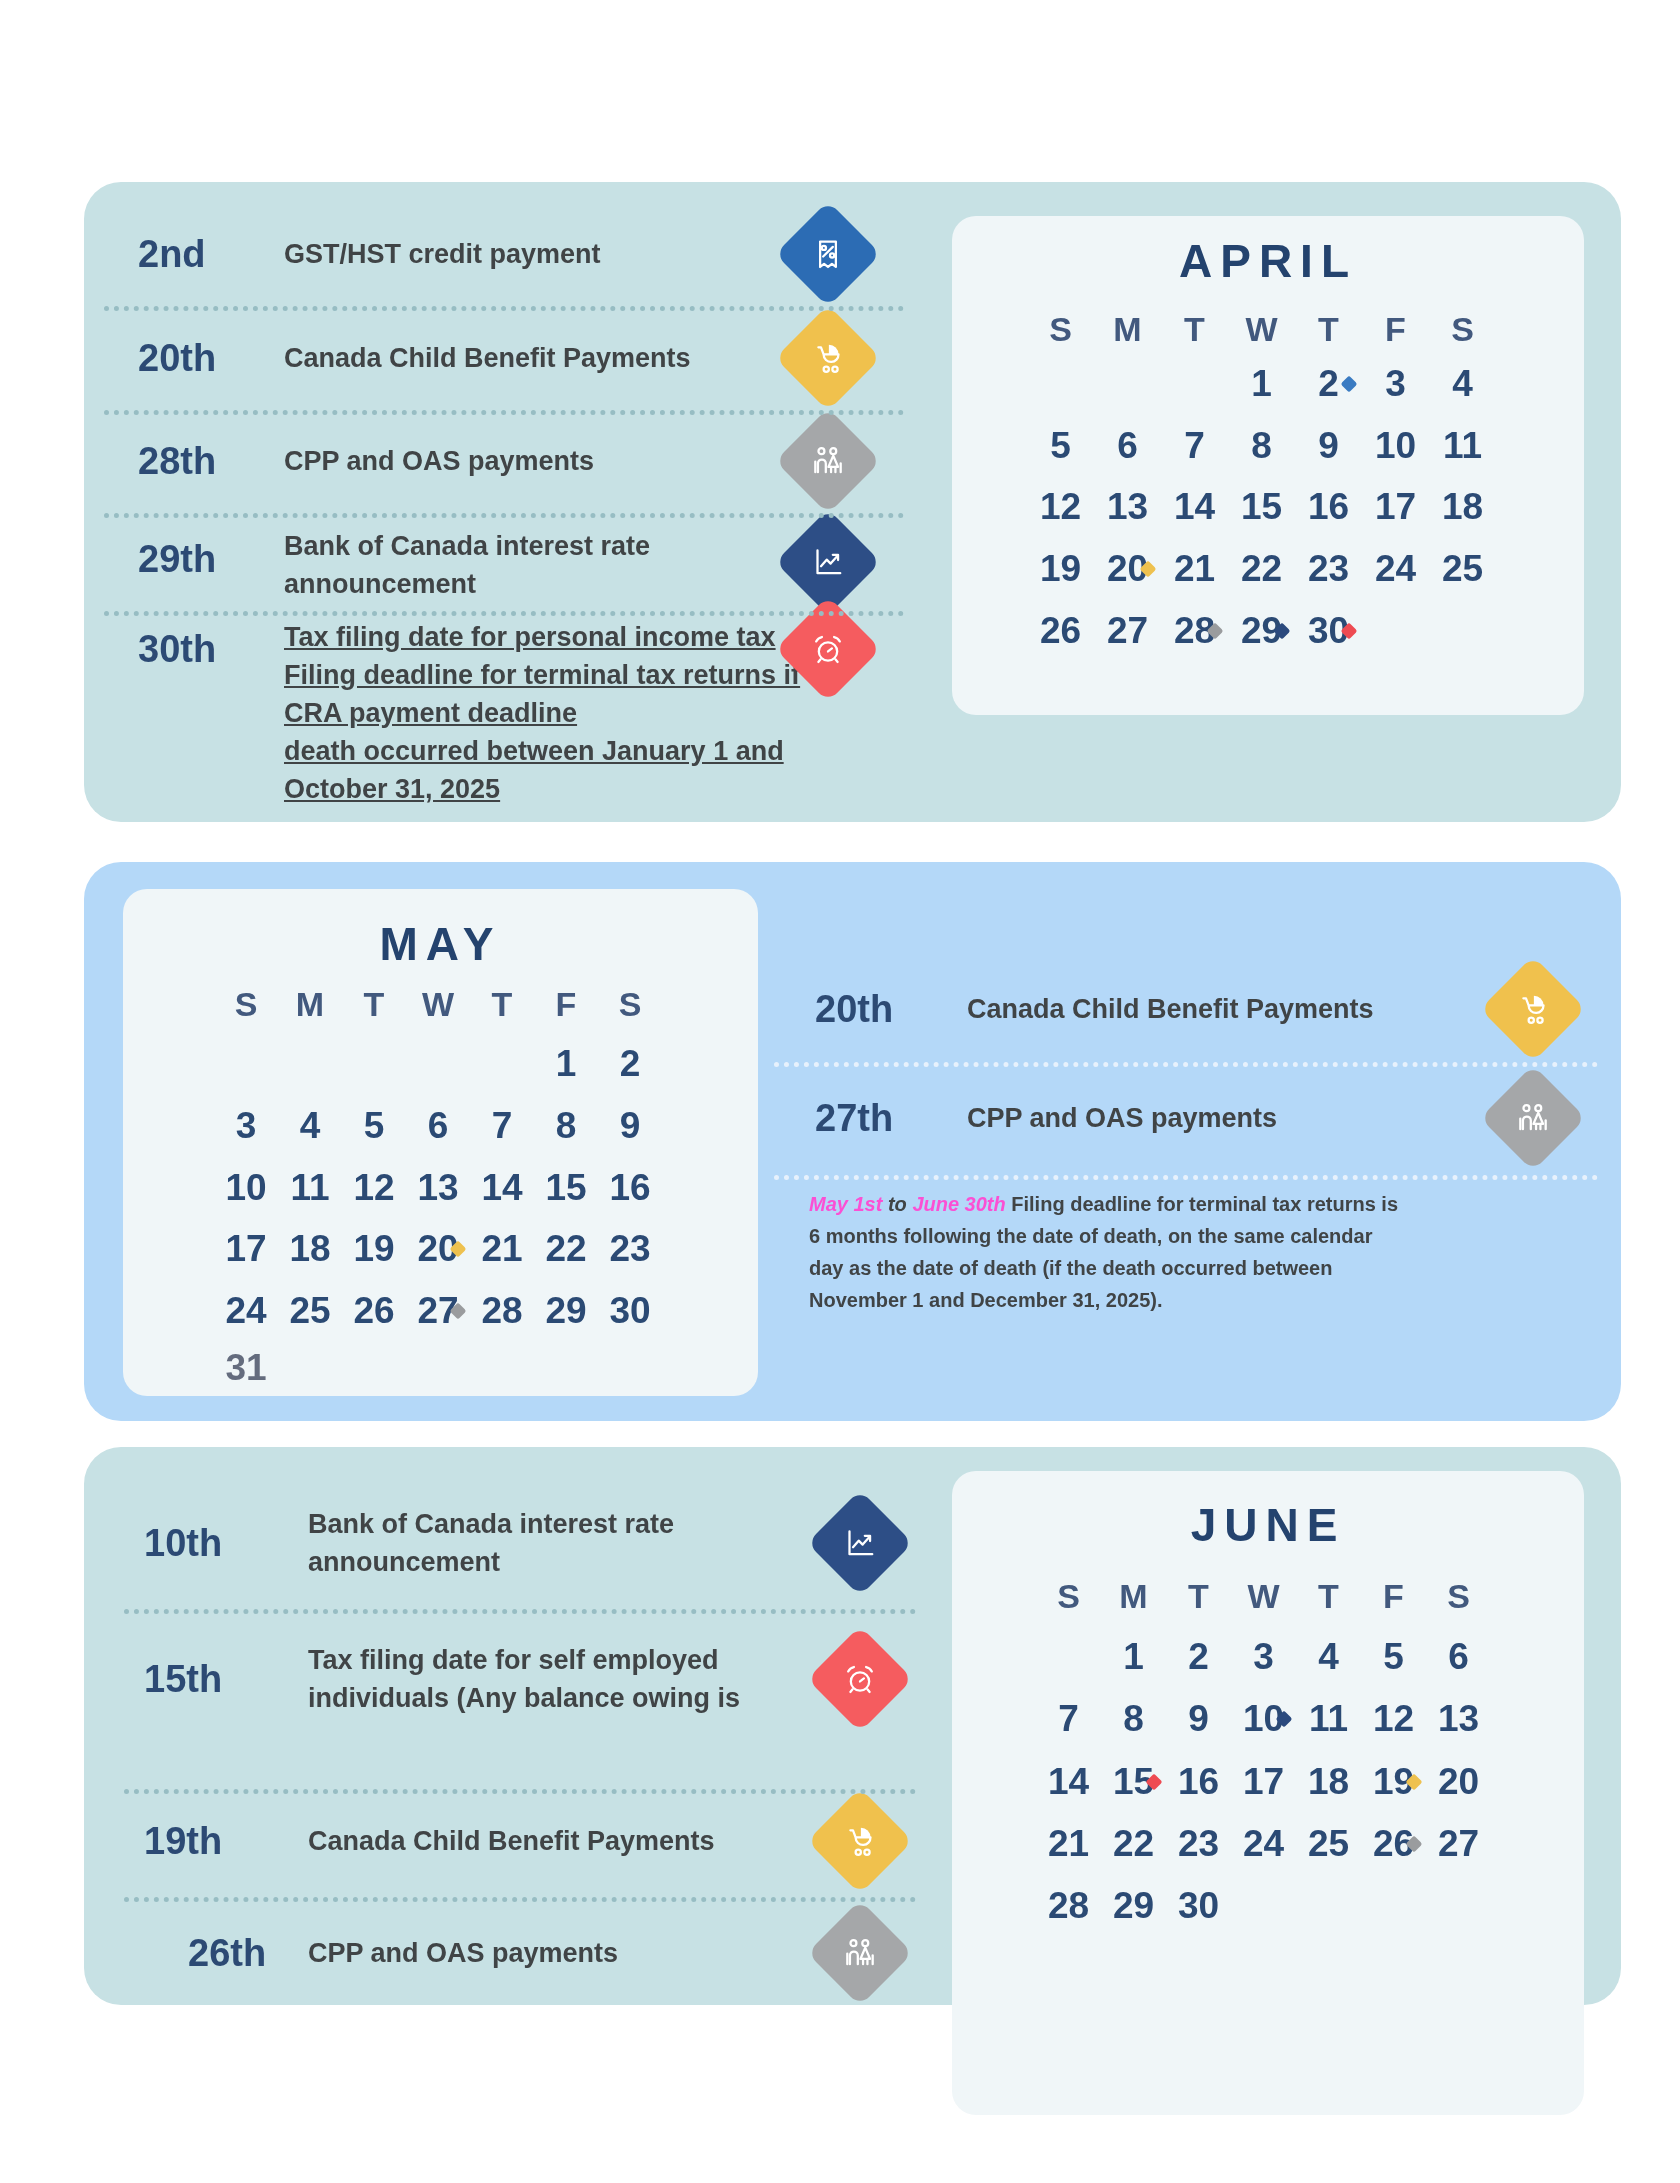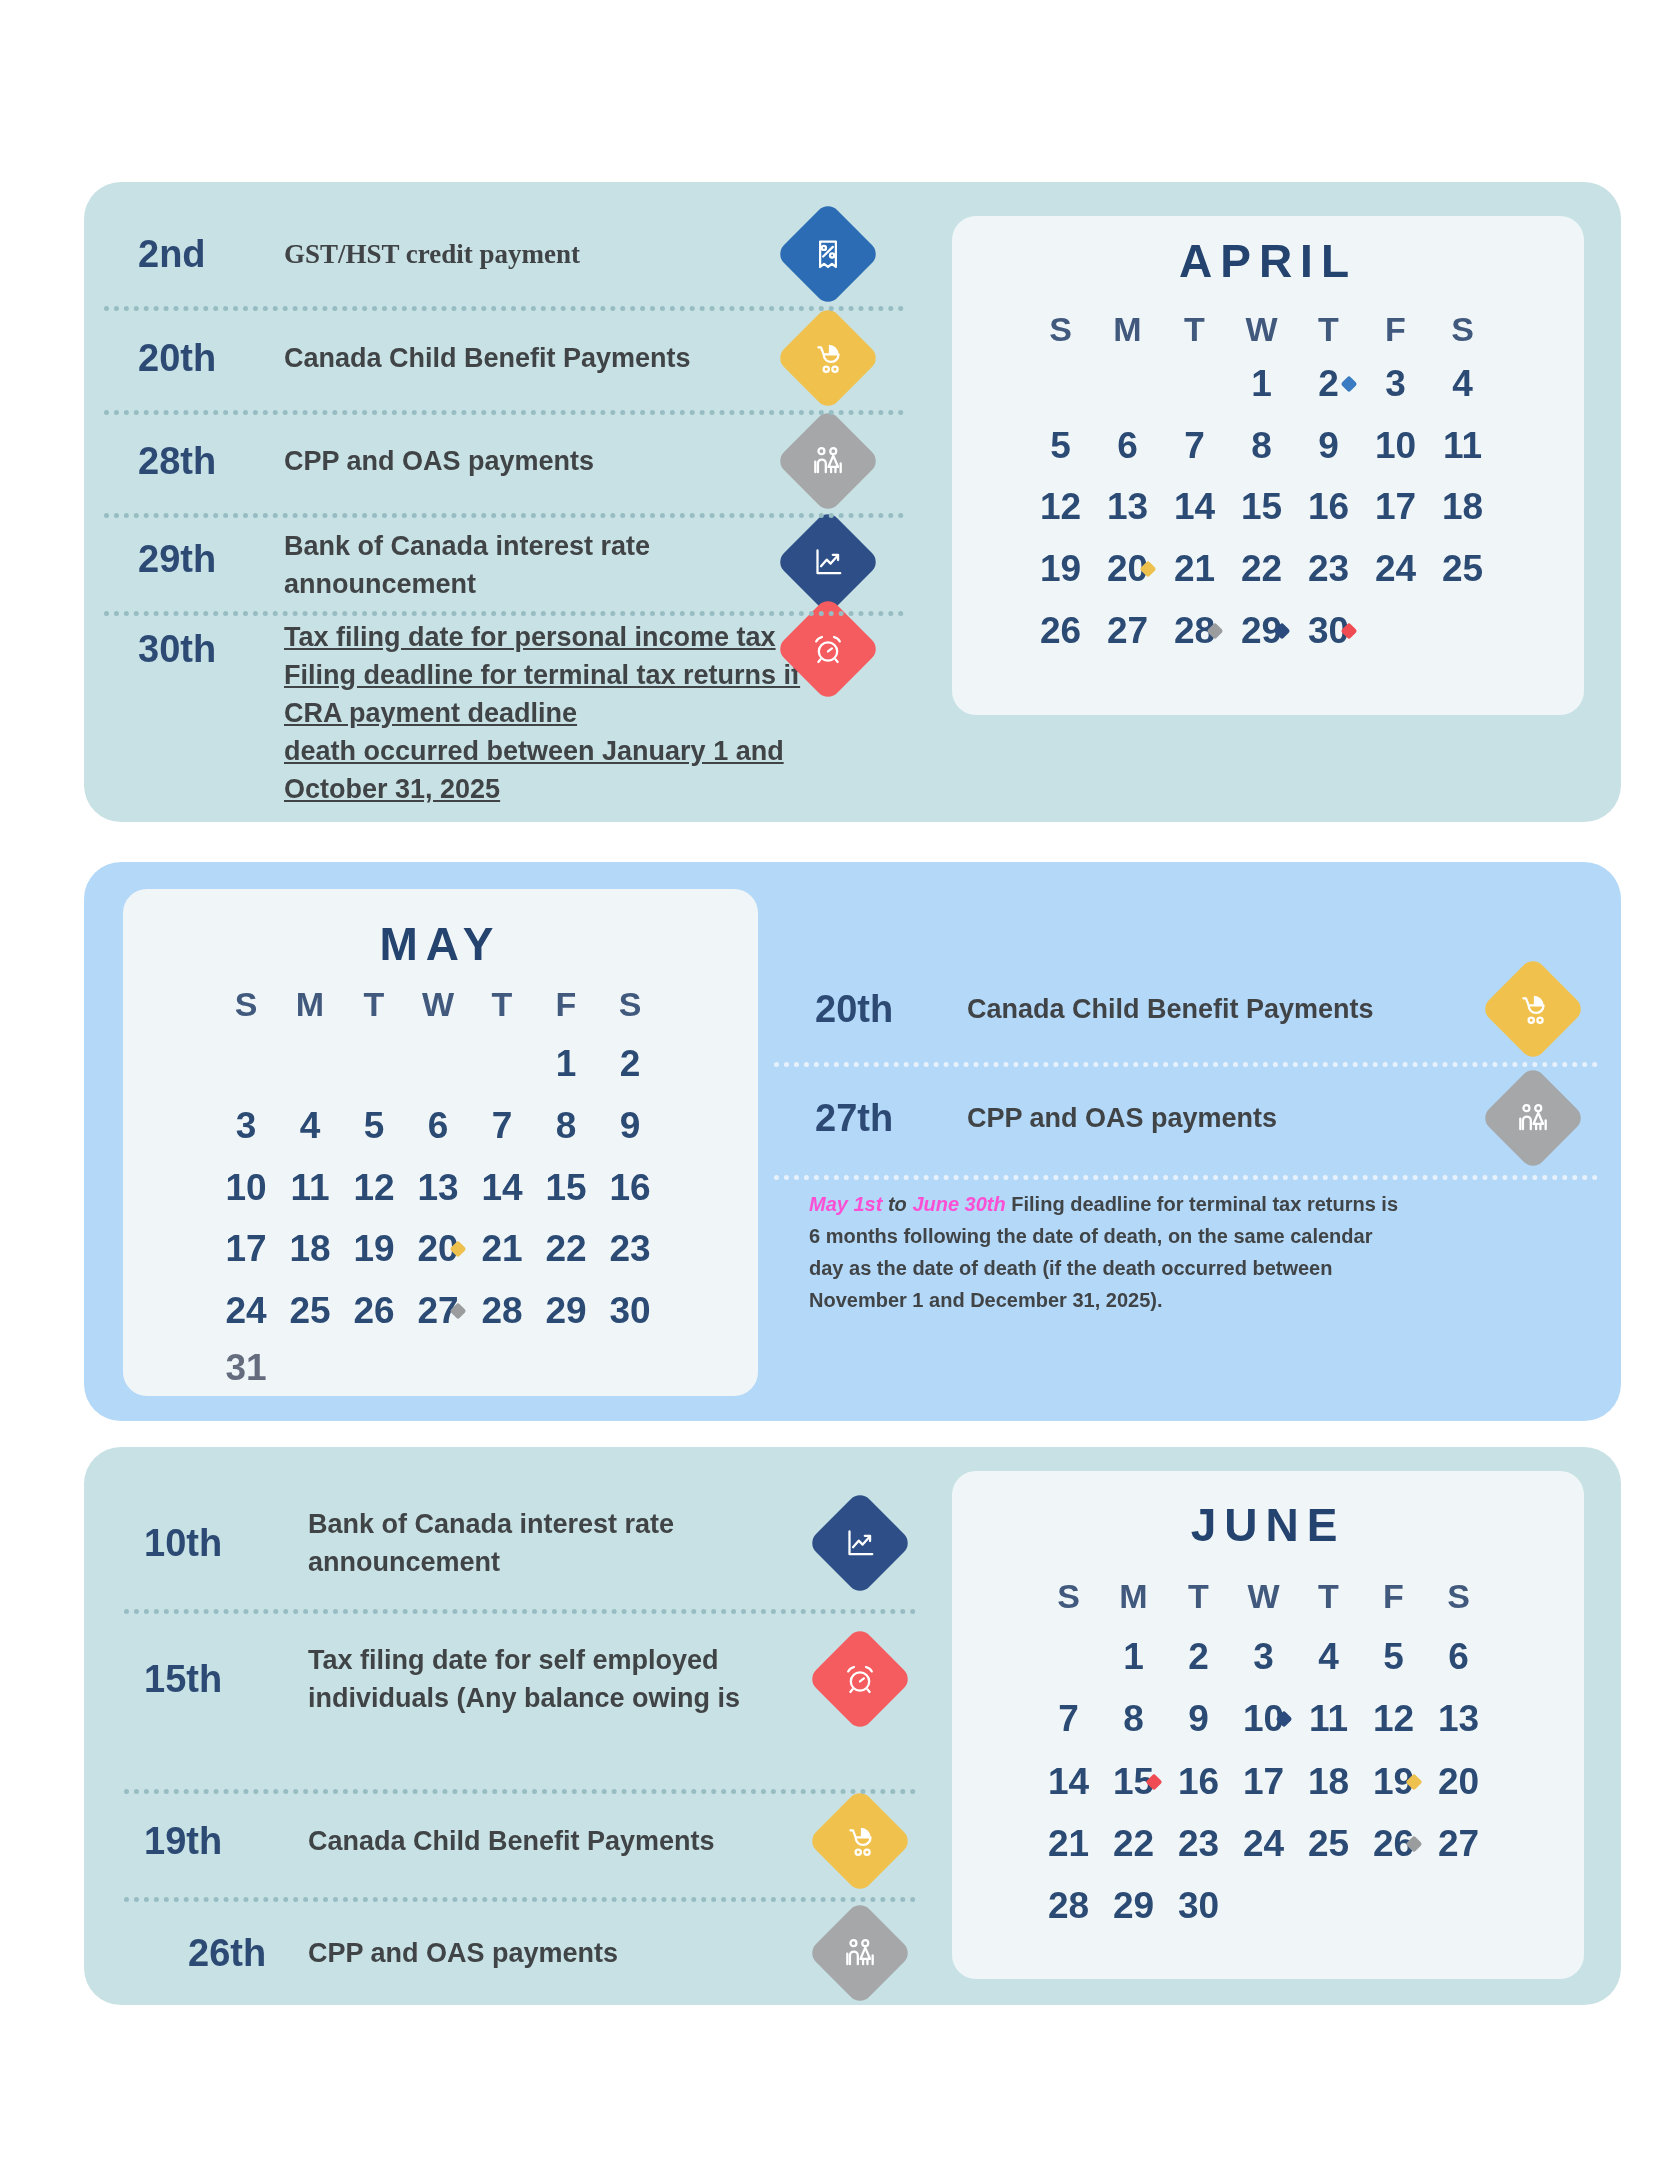--- a/index.html
+++ b/index.html
@@ -5,21 +5,21 @@
   html,body{margin:0;padding:0;background:#ffffff;}
   .page{position:relative;width:1681px;height:2183px;background:#ffffff;
         font-family:"Liberation Sans",sans-serif;overflow:hidden;}
   .panel{position:absolute;border-radius:37px;}
   #panel-0{left:84px;top:182px;width:1537px;height:640px;background:#c7e1e4;}
   #panel-1{left:84px;top:862px;width:1537px;height:559px;background:#b4d8f8;}
   #panel-2{left:84px;top:1447px;width:1537px;height:558px;background:#c7e1e4;}
   .card{position:absolute;background:#f0f6f8;border-radius:24px;}
   #card-0{left:868px;top:34px;width:632px;height:499px;}
   #card-1{left:39px;top:27px;width:635px;height:507px;}
-  #card-2{left:868px;top:24px;width:632px;height:508px;}
+  #card-2{left:868px;top:24px;width:632px;height:644px;}
 
   .cal-title{position:absolute;left:0;right:0;margin:0;text-align:center;
        font-size:46px;font-weight:800;letter-spacing:8px;color:#24436e;line-height:54px;}
   .cal-row{position:absolute;display:flex;height:56px;}
   .cal-cell{position:relative;display:flex;align-items:center;justify-content:center;height:56px;}
   .cal-head .cal-cell{font-size:34px;font-weight:700;color:#42597e;}
   .cal-cell .num{font-size:37px;font-weight:700;color:#2b4a74;}
   .cal-cell .num.mute{color:#646c7e;}
   .mk{position:absolute;left:calc(50% + 14.4px);top:50%;width:12px;height:12px;border-radius:2.4px;
       transform:translateY(-50%) rotate(45deg);}
@@ -161,21 +161,21 @@
           </div>
           <div class="cal-cell" style="width: 67px;">
             <span class="num">30</span>
             <div class="mk" style="background: rgb(238, 75, 82);"></div>
           </div>
           <div class="cal-cell" style="width: 67px;"></div>
           <div class="cal-cell" style="width: 67px;"></div>
         </div>
       </div>
   <div class="event-date" style="left: 54px; top: 72px;">2nd</div>
-      <div class="event-lines" style="left: 200px; top: 53px; font-family: Liberation Serif, serif;">
+      <div class="event-lines" style="left: 200px; top: 53px;">
         <div class="event-line">GST/HST credit payment</div>
       </div>
       <div class="ev-icon" style="left: 744px; top: 72px; background: rgb(44, 108, 180);">
         <svg width="42" height="42" viewBox="0 0 48 48" fill="none" stroke="#ffffff" stroke-width="2.6" stroke-linecap="round" stroke-linejoin="round">
           <path d="M15 9h18v29l-4.5-3.6L24 38l-4.5-3.6L15 38z"></path>
           <line x1="18.5" y1="26" x2="29.5" y2="15"></line>
           <circle cx="19.3" cy="16.2" r="2.4"></circle>
           <circle cx="28.7" cy="24.8" r="2.4"></circle>
         </svg>
       </div>

